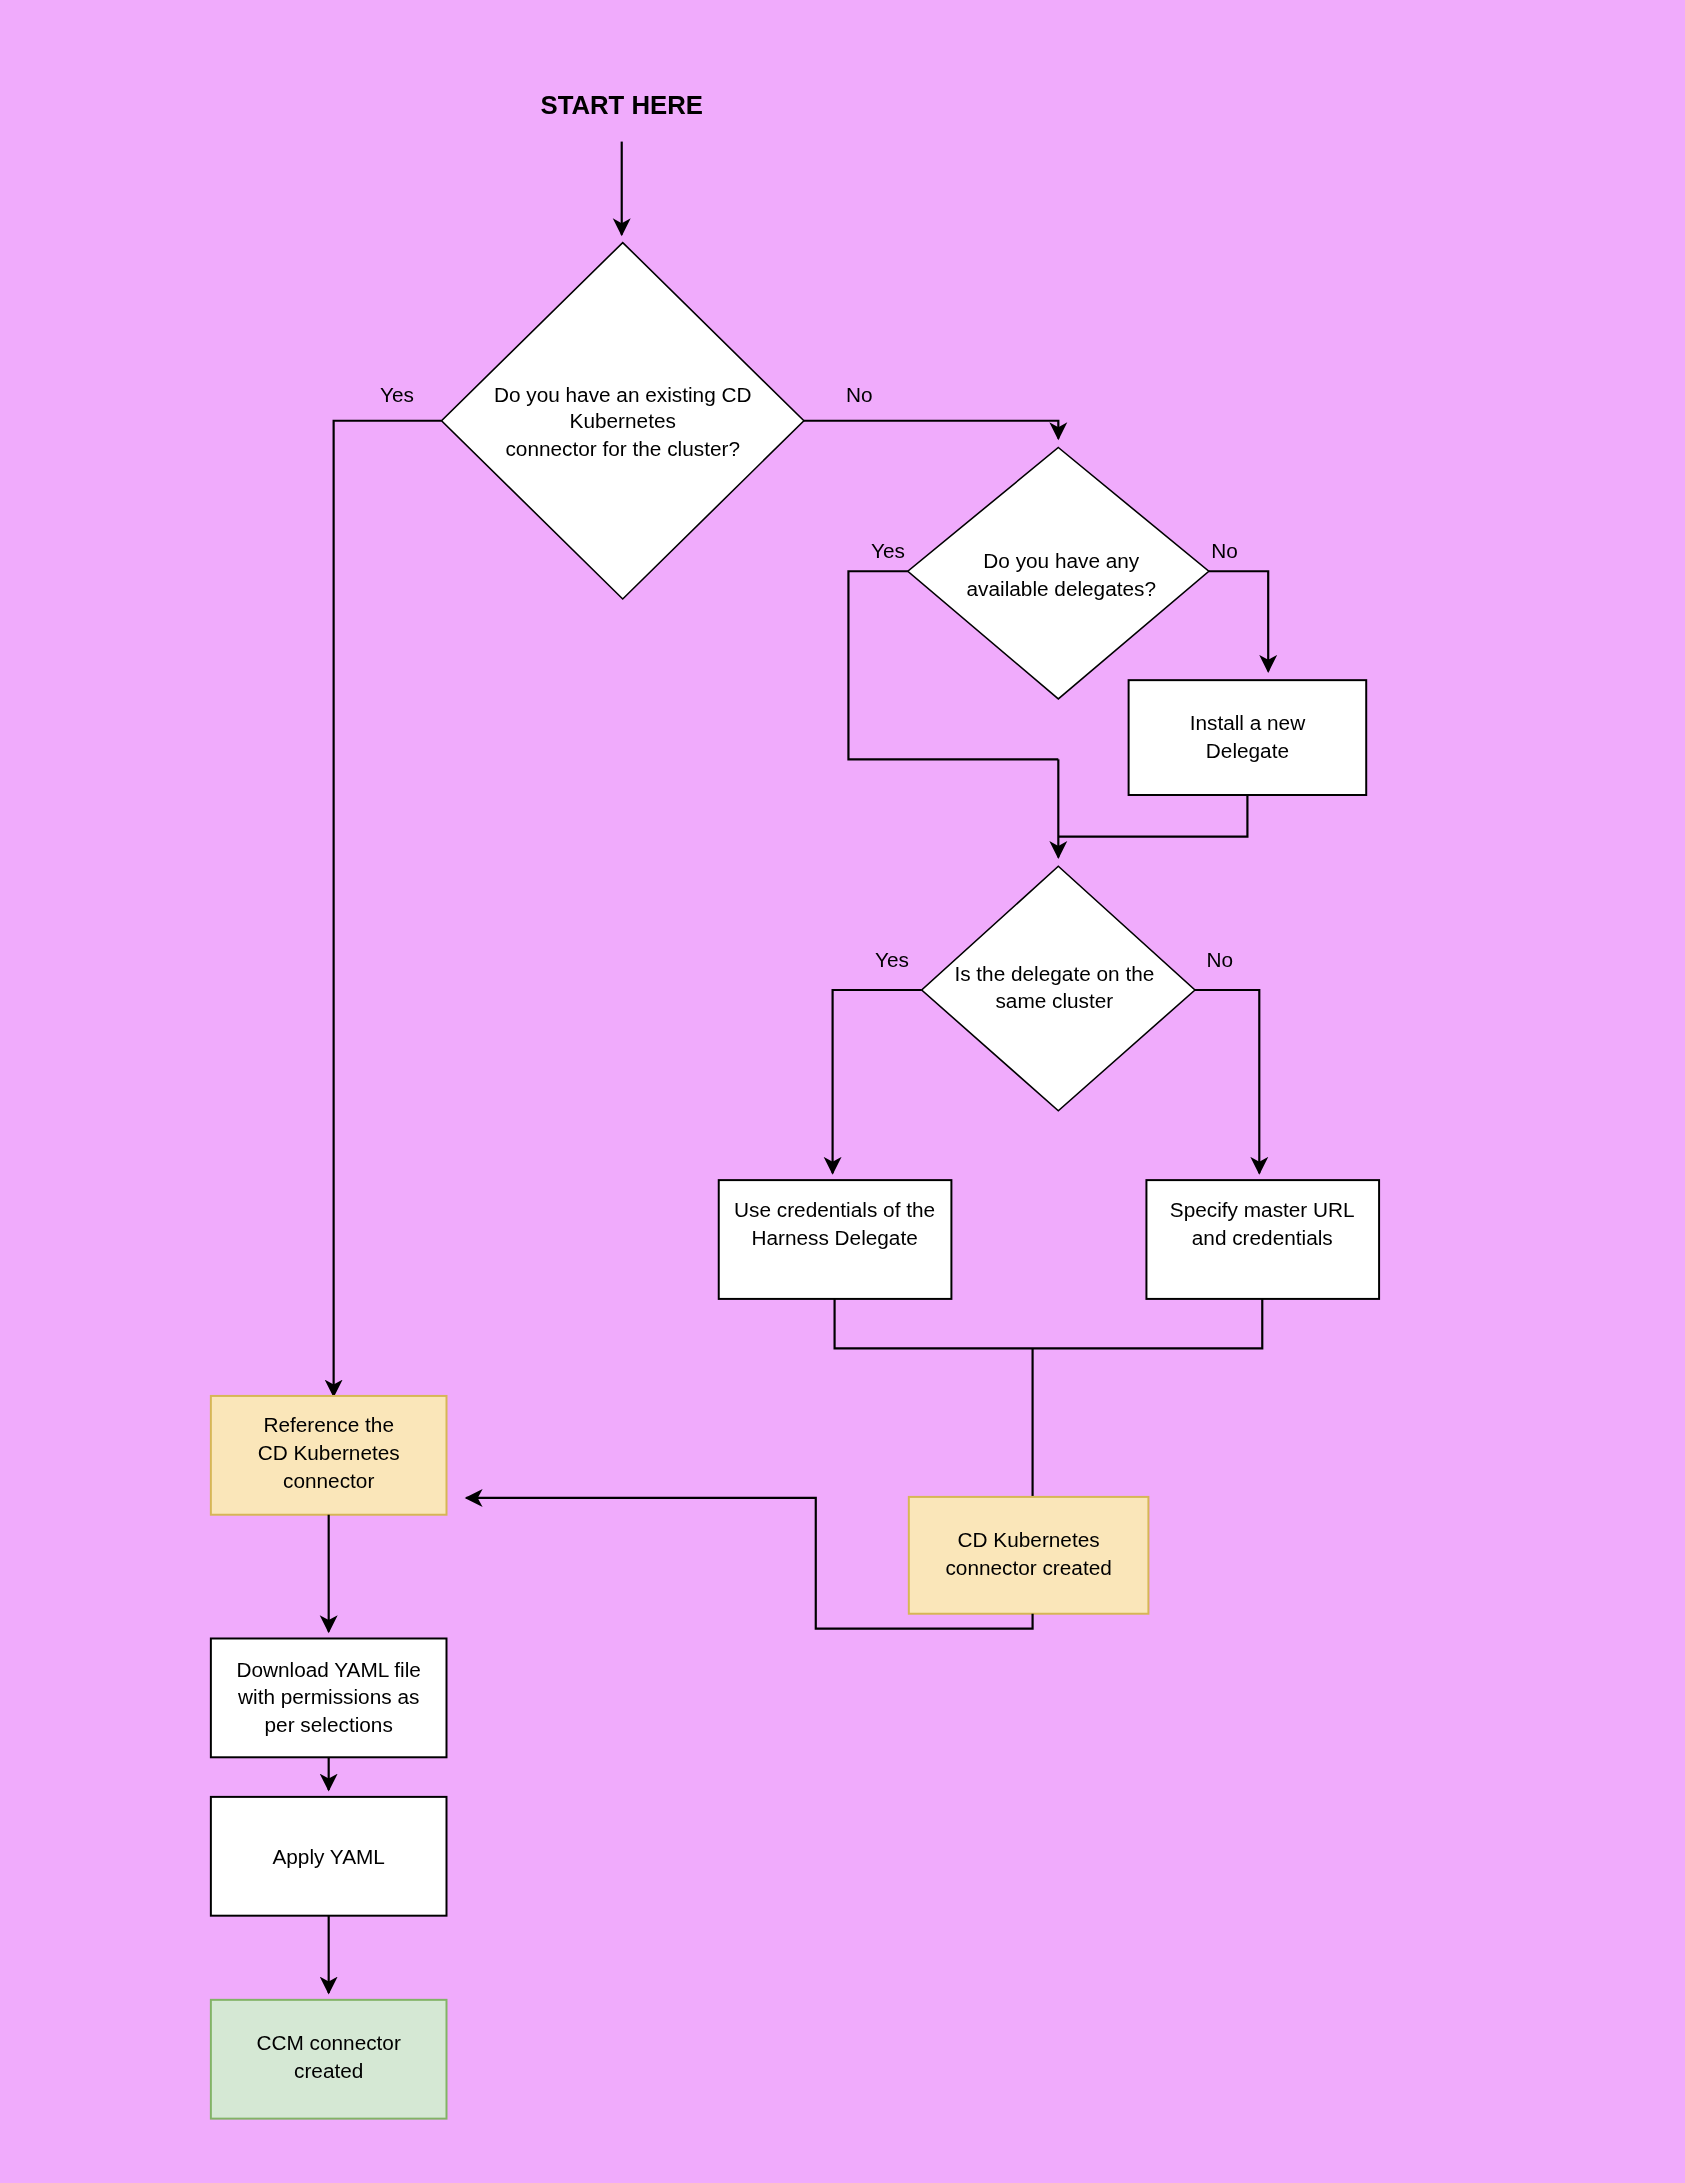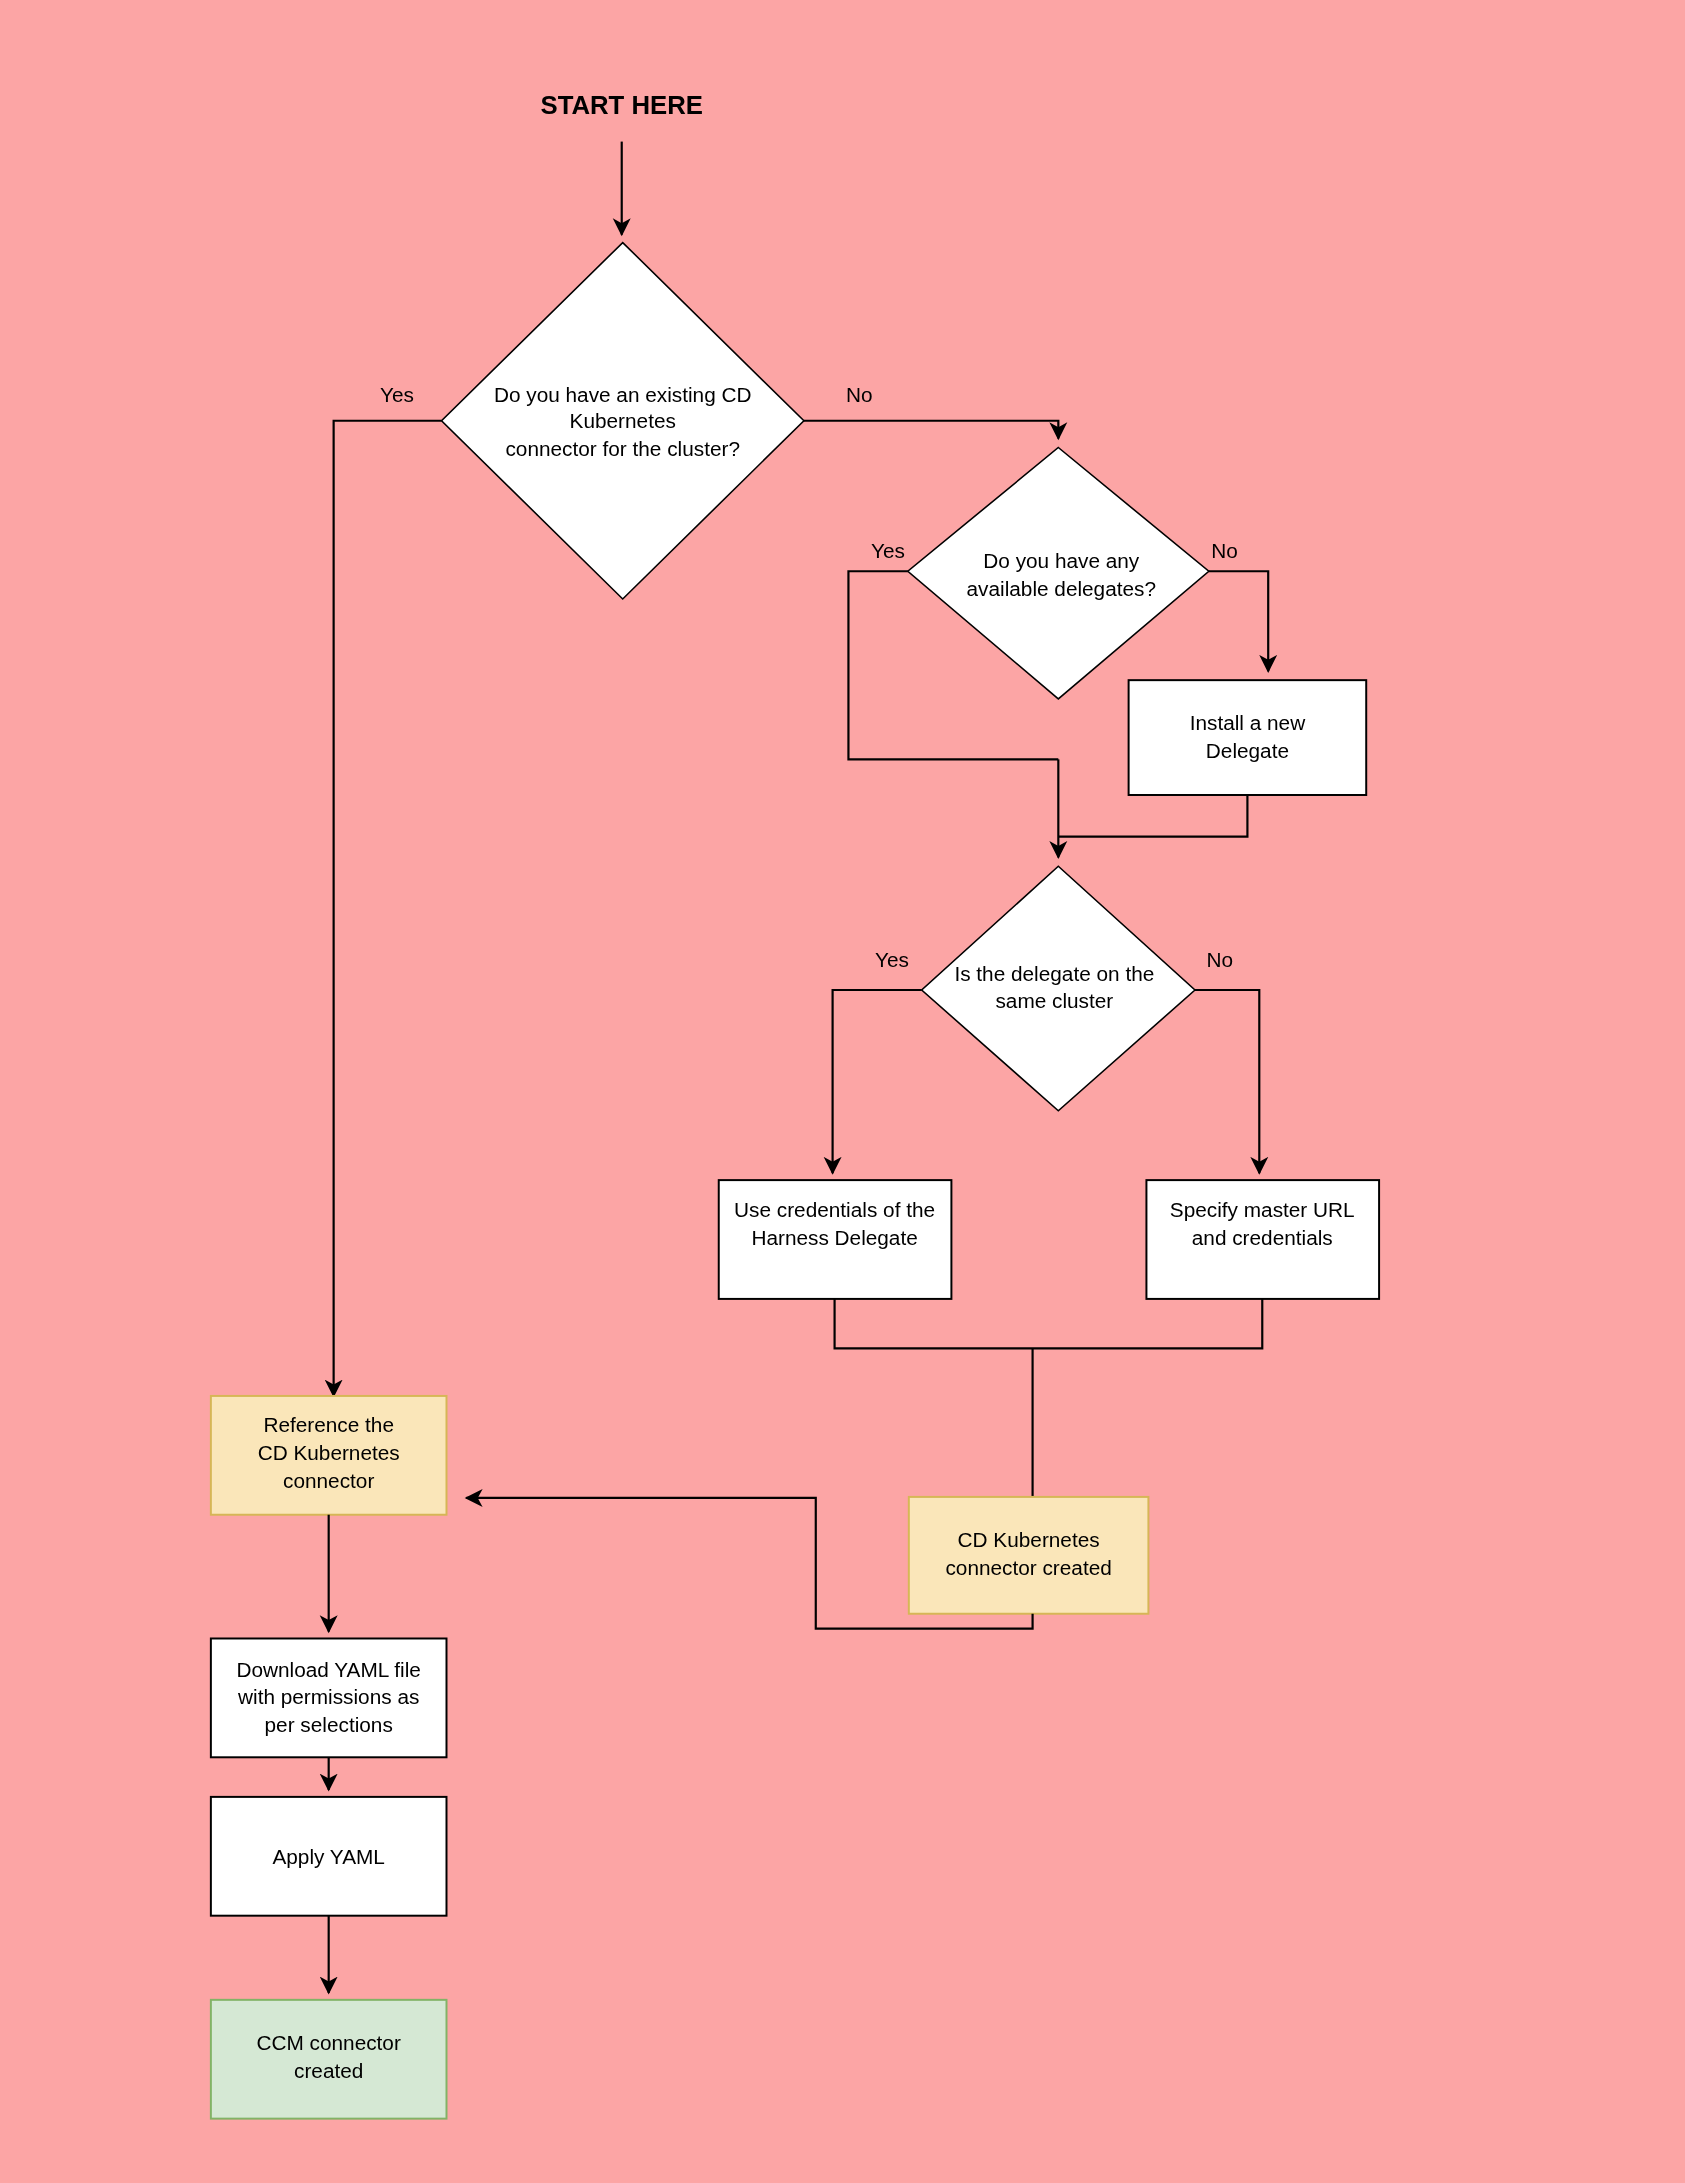--- a/index.html
+++ b/index.html
@@ -10,21 +10,21 @@
   body {
     width: 1685px;
     height: 2184px;
     font-family: "Liberation Sans", sans-serif;
     overflow: hidden;
   }
   #flowchart-root {
     position: relative;
     width: 1685px;
     height: 2184px;
-    background: #fca5a5;
+    background: #f0abfc;
   }
   svg.diagram {
     display: block;
     width: 1685px;
     height: 2184px;
   }
   .node-shape {
     stroke-width: 2px;
   }
   .node-rect-plain {

